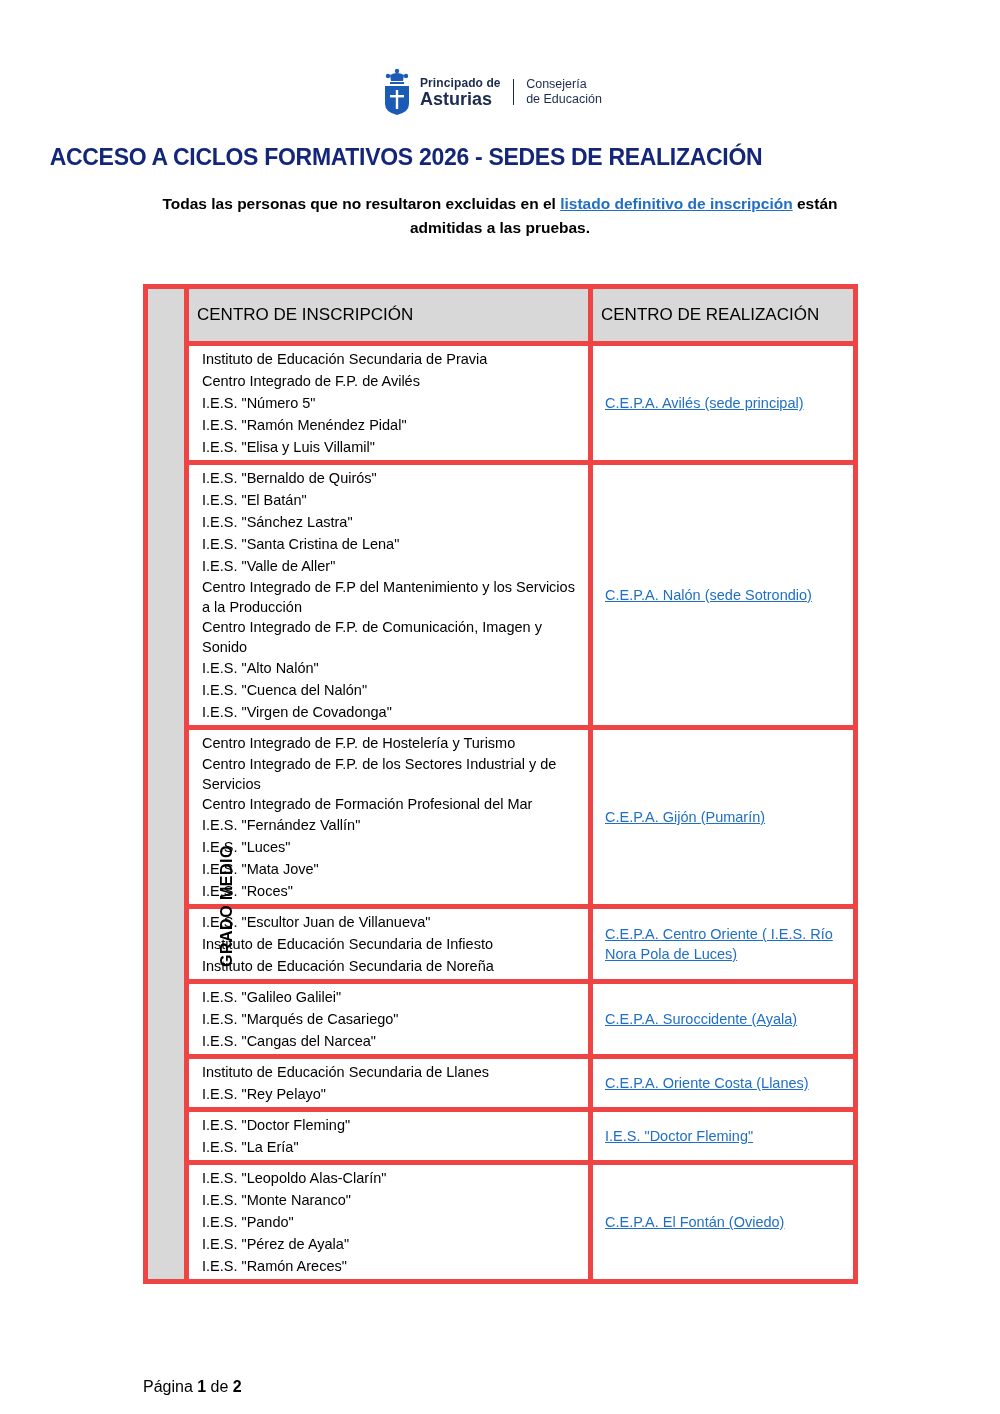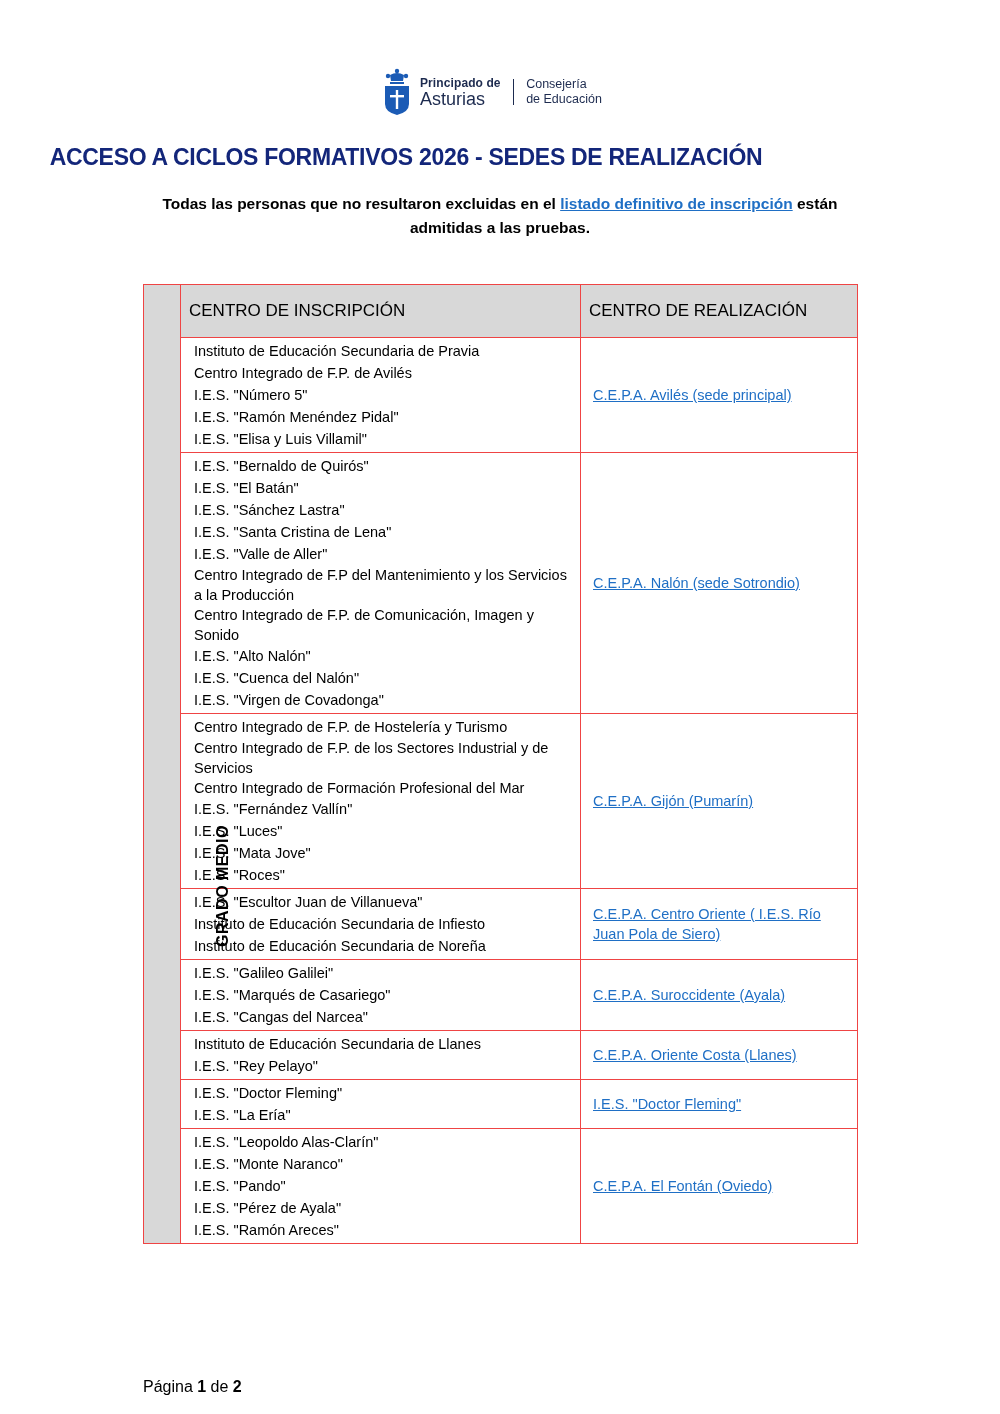--- a/index.html
+++ b/index.html
@@ -1,28 +1,28 @@
 <!DOCTYPE html>
 <html><head>
 <meta charset="utf-8">
 <style>
   html, body { margin:0; padding:0; background:#ffffff; }
   body { width:1000px; height:1414px; position:relative; font-family:"Liberation Sans", sans-serif; color:#000; }
   .logo { position:absolute; left:383px; top:68px; display:flex; align-items:center; }
   .logo svg { display:block; }
   .logo .txt1 { margin-left:9px; display:flex; flex-direction:column; line-height:1; }
   .logo .txt1 .small { font-size:12px; font-weight:bold; color:#1d2b4f; letter-spacing:0.1px; }
-  .logo .txt1 .big { font-size:18px; font-weight:normal; color:#1d2b4f; margin-top:1px; }
+  .logo .txt1 .big { font-size:18px; font-weight:bold; color:#1d2b4f; margin-top:1px; }
   .logo .sep { width:1.5px; height:26px; background:#1d2b4f; margin:0 12px 0 12px; }
   .logo .txt2 { display:flex; flex-direction:column; font-size:12.5px; color:#1d2b4f; line-height:15px; }
   h1 { position:absolute; left:0; width:812px; top:144px; margin:0; text-align:center; font-size:23px; font-weight:bold; color:#13267a; letter-spacing:-0.3px; }
   .intro { position:absolute; left:140px; width:720px; top:192px; margin:0; text-align:center; font-size:15.5px; font-weight:bold; line-height:24px; }
   .intro a { color:#1f6fc5; }
   table { position:absolute; left:143px; top:284px; width:715px; border-collapse:collapse; font-size:14.5px; }
-  td, th { border:1px solid #ef4444; vertical-align:middle; }
+  td, th { border:5px solid #ef4444; vertical-align:middle; }
   th { background:#d8d8d8; height:52px; text-align:left; padding:0 8px; font-size:17px; font-weight:normal; }
   td.side { background:#d8d8d8; width:36px; padding:0; position:relative; }
   .side-label { position:absolute; left:50%; top:0; bottom:0; display:flex; align-items:center; justify-content:center; }
   .side-label span { display:block; transform:rotate(-90deg); white-space:nowrap; font-weight:bold; font-size:16px; letter-spacing:0.5px; position:relative; top:122px; }
   td.ins { width:373px; padding:2px 13px; }
   td.ins div { line-height:22px; }
   td.ins div.wrap { line-height:20px; }
   td.rea { padding:0 12px; }
   td.rea a { color:#1f6fc5; text-decoration:underline; line-height:20px; }
   .footer { position:absolute; left:143px; top:1378px; font-size:16px; }
@@ -103,21 +103,21 @@
           <div>I.E.S. "Roces"</div>
         </td>
         <td class="rea"><a href="#">C.E.P.A. Gijón (Pumarín)</a></td>
       </tr>
       <tr>
         <td class="ins">
           <div>I.E.S. "Escultor Juan de Villanueva"</div>
           <div>Instituto de Educación Secundaria de Infiesto</div>
           <div>Instituto de Educación Secundaria de Noreña</div>
         </td>
-        <td class="rea"><a href="#">C.E.P.A. Centro Oriente ( I.E.S. Río Juan Pola de Siero)</a></td>
+        <td class="rea"><a href="#">C.E.P.A. Centro Oriente ( I.E.S. Río Nora Pola de Luces)</a></td>
       </tr>
       <tr>
         <td class="ins">
           <div>I.E.S. "Galileo Galilei"</div>
           <div>I.E.S. "Marqués de Casariego"</div>
           <div>I.E.S. "Cangas del Narcea"</div>
         </td>
         <td class="rea"><a href="#">C.E.P.A. Suroccidente (Ayala)</a></td>
       </tr>
       <tr>

